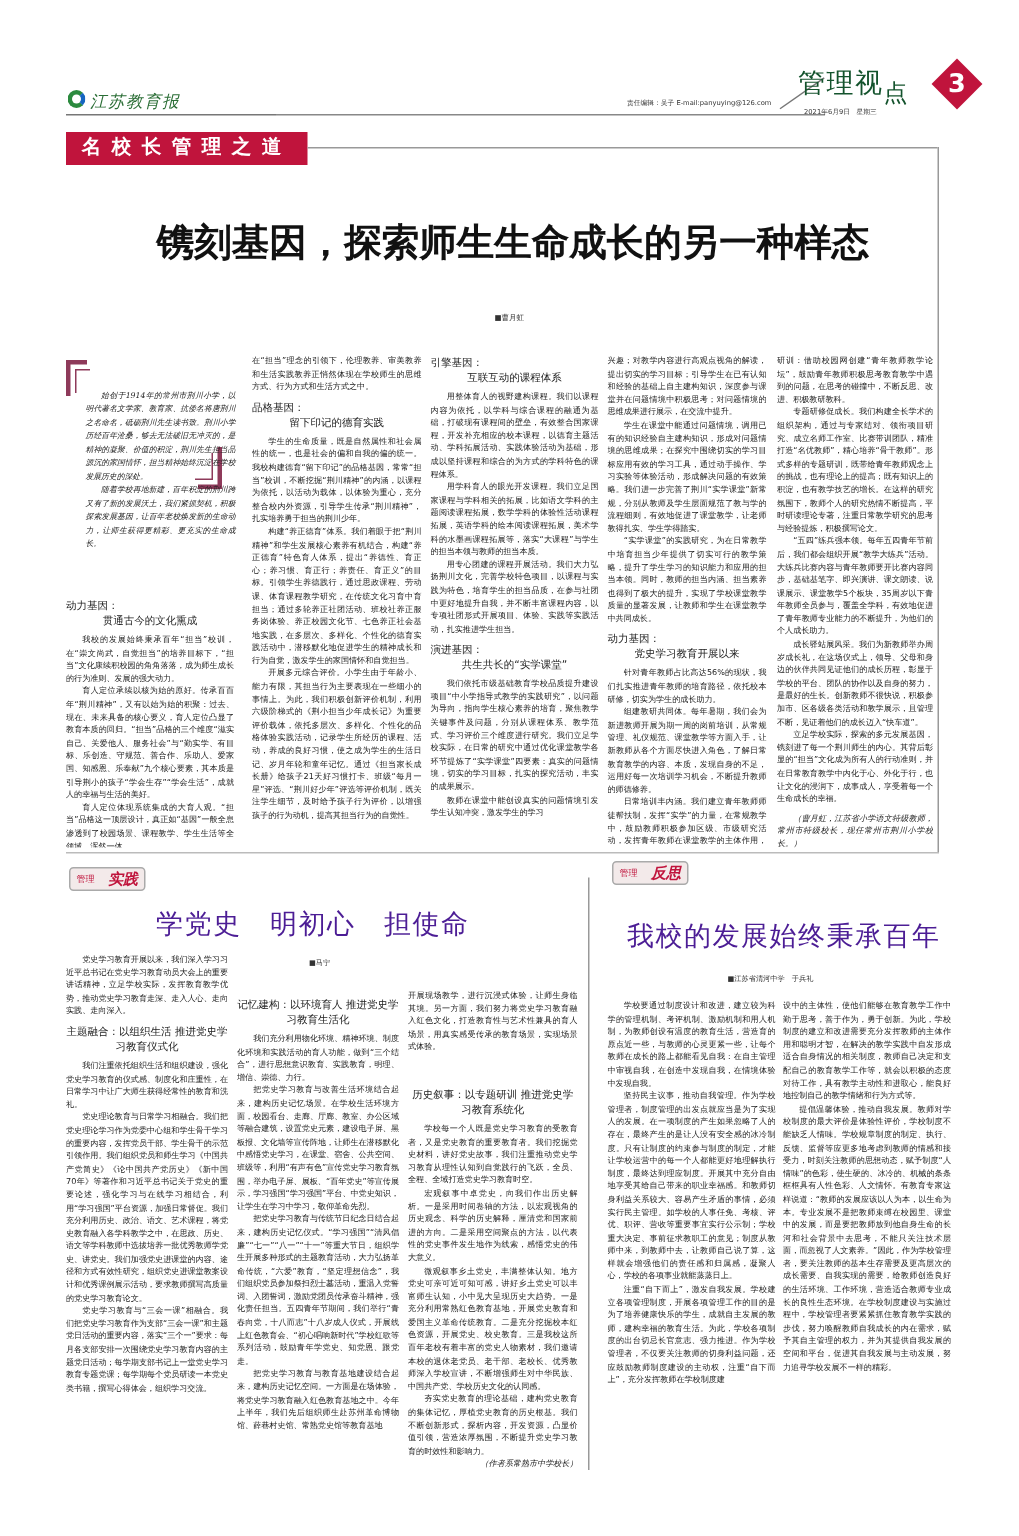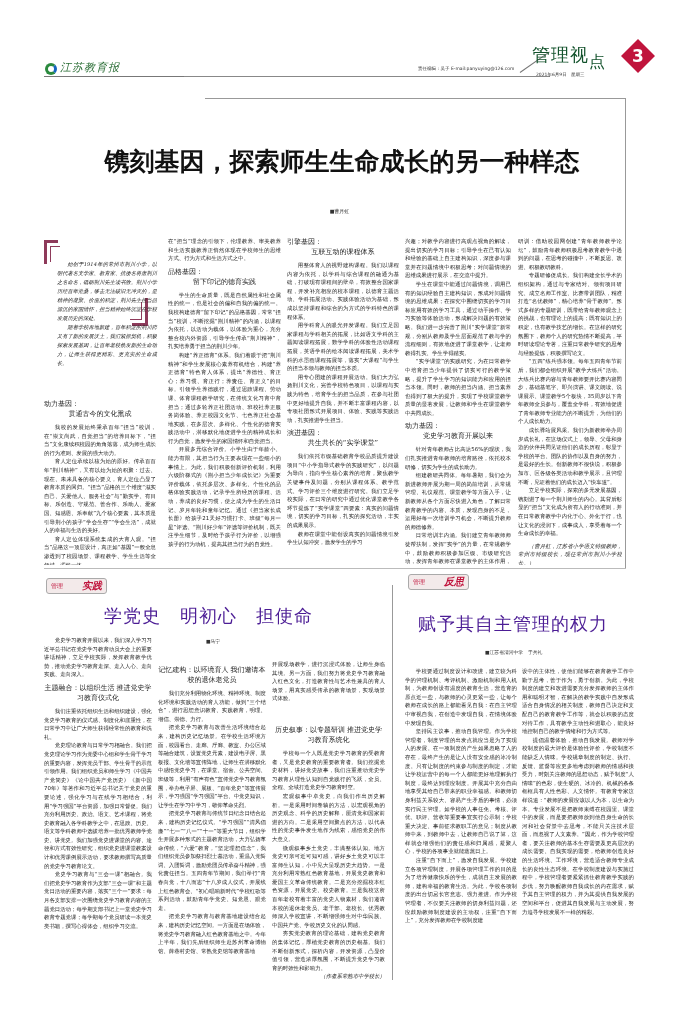--- a/index.html
+++ b/index.html
@@ -1,21 +1,21 @@
 <!DOCTYPE html>
 <html><head>
 <meta charset="utf-8">
 <style>
   * { box-sizing: border-box; margin: 0; padding: 0; }
   html, body { width: 679px; height: 1024px; background: #ffffff; overflow: hidden; }
   body { font-family: "DejaVu Sans", sans-serif; color: #1a1a1a; position: relative; }
 
   
   .masthead { position: absolute; left: 0; top: 0; width: 679px; height: 110px; }
-  .logo { position: absolute; left: 45px; top: 60px; display: flex; align-items: flex-end; gap: 3px; }
+  .logo { position: absolute; left: 45px; top: 60px; display: flex; align-items: flex-start; gap: 3px; }
   .logo-mark { width: 12px; height: 12px; border-radius: 50%; border: 3px solid #2b8a3e; border-right-color: #1565c0; }
   .logo-text { font-family: "DejaVu Serif", serif; font-size: 11px; color: #2b6e36; font-style: italic; letter-spacing: 1px; }
   .rule-top { position: absolute; left: 44px; top: 76px; width: 140px; height: 1px; background: #777; }
   .rule-top2 { position: absolute; left: 184px; top: 76px; width: 366px; height: 1px; background: #888; }
   .editor-line { position: absolute; left: 418px; top: 66px; font-size: 4.5px; color: #333; white-space: nowrap; }
   .date-line { position: absolute; left: 536px; top: 72px; font-size: 4.5px; color: #333; white-space: nowrap; }
   .section-title { position: absolute; left: 532px; top: 43px; font-size: 18px; color: #14532d; letter-spacing: 1px; }
   .section-title .small { font-size: 16px; position: relative; top: 6px; }
   .page-badge { position: absolute; left: 626px; top: 44px; width: 24px; height: 24px; background: #c0143c; transform: rotate(45deg); }
   .page-num { position: absolute; left: 626px; top: 44px; width: 24px; height: 24px; color: #fff; font-weight: bold; font-size: 17px; text-align: center; line-height: 24px; font-family: "DejaVu Sans", sans-serif; }
@@ -36,21 +36,21 @@
   .intro-bracket-tl { position: absolute; left: 0; top: 0; width: 14px; height: 24px; border-left: 3px solid #8e3a5a; border-top: 3px solid #8e3a5a; }
   .intro-bracket-tl2 { position: absolute; left: 6px; top: 6px; width: 10px; height: 16px; border-left: 1px solid #8e3a5a; border-top: 1px solid #8e3a5a; }
   .intro-bracket-br { position: absolute; left: 132px; top: 298px; width: 16px; height: 28px; border-right: 3px solid #8e3a5a; border-bottom: 3px solid #8e3a5a; }
   .intro-bracket-br2 { position: absolute; left: 130px; top: 302px; width: 12px; height: 18px; border-right: 1px solid #8e3a5a; border-bottom: 1px solid #8e3a5a; }
   .intro-text { position: absolute; left: 57px; top: 260px; width: 100px; font-family: "DejaVu Serif", serif; font-style: italic; font-size: 5.2px; line-height: 9px; color: #222; text-align: justify; }
   .intro-text p { text-indent: 2em; }
 
   .hr-mid { position: absolute; left: 44px; top: 568px; width: 582px; height: 1px; background: #bbb; }
 
   
-  .tag { position: absolute; height: 16px; border: 1px solid #aaa; border-radius: 3px; background: #f3eaea; display: flex; align-items: center; gap: 19px; padding: 0 4px; }
+  .tag { position: absolute; height: 16px; border: 1px solid #aaa; border-radius: 3px; background: #f3eaea; display: flex; align-items: center; gap: 9px; padding: 0 4px; }
   .tag-a { font-size: 6px; color: #c0143c; }
   .tag-b { font-size: 10px; color: #c0143c; font-style: italic; font-family: "DejaVu Serif", serif; font-weight: bold; }
   .b-head { position: absolute; font-size: 18px; color: #4c1d95; letter-spacing: 1px; white-space: nowrap; }
   .b-byline { position: absolute; font-size: 4.8px; color: #333; white-space: nowrap; }
   .vrule { position: absolute; left: 392px; top: 585px; width: 1px; height: 395px; background: #999; }
 </style>
 </head>
 <body>
 
 <div class="masthead">
@@ -63,20 +63,21 @@
   <div class="editor-line">责任编辑：吴子 E-mail:panyuying@126.com</div>
   <div class="slash-rule"></div>
   <div class="date-line">
     <span>2021年6月9日</span>&nbsp;&nbsp;&nbsp;<span>星期三</span>
   </div>
   <div class="section-title">
     <span>管理</span><span>视</span><span class="small">点</span>
   </div>
   <div class="page-badge"></div>
   <div class="page-num">3</div>
+  <div class="column-banner">名校长管理之道</div>
   <div class="banner-rule"></div>
 </div>
 
 <div class="top-article"></div>
 <h1 class="headline">镌刻基因，探索师生生命成长的另一种样态</h1>
 <div class="byline">■曹月虹</div>
 
 <div class="intro-box">
   <div class="intro-bracket-tl"></div>
   <div class="intro-bracket-tl2"></div>
@@ -148,21 +149,21 @@
 
 <div class="col" style="left:44px; top:636px; width:108px; height:325px;">
   <p>党史学习教育开展以来，我们深入学习习近平总书记在党史学习教育动员大会上的重要讲话精神，立足学校实际，发挥教育教学优势，推动党史学习教育走深、走入人心、走向实践、走向深入。</p>
   <div class="sub2" style="margin-top:4px">主题融合：以组织生活 推进党史学习教育仪式化</div>
   <p>我们注重依托组织生活和组织建设，强化党史学习教育的仪式感、制度化和庄重性，在日常学习中让广大师生获得经常性的教育和洗礼。</p>
   <p>党史理论教育与日常学习相融合。我们把党史理论学习作为党委中心组和学生骨干学习的重要内容，发挥党员干部、学生骨干的示范引领作用。我们组织党员和师生学习《中国共产党简史》《论中国共产党历史》《新中国70年》等著作和习近平总书记关于党史的重要论述，强化学习与在线学习相结合，利用“学习强国”平台资源，加强日常督促。我们充分利用历史、政治、语文、艺术课程，将党史教育融入各学科教学之中，在思政、历史、语文等学科教师中选拔培养一批优秀教师学党史、讲党史。我们加强党史进课堂的内容、途径和方式有效性研究，组织党史进课堂教案设计和优秀课例展示活动，要求教师撰写高质量的党史学习教育论文。</p>
   <p>党史学习教育与“三会一课”相融合。我们把党史学习教育作为支部“三会一课”和主题党日活动的重要内容，落实“三个一”要求：每月各支部安排一次围绕党史学习教育内容的主题党日活动；每学期支部书记上一堂党史学习教育专题党课；每学期每个党员研读一本党史类书籍，撰写心得体会，组织学习交流。</p>
 </div>
 
 <div class="col" style="left:158px; top:665px; width:108px; height:320px;">
-  <div class="sub2">记忆建构：以环境育人 我们邀请本校的退休老党员</div>
+  <div class="sub2">记忆建构：以环境育人 推进党史学习教育生活化</div>
   <p>我们充分利用物化环境、精神环境、制度化环境和实践活动的育人功能，做到“三个结合”，进行思想意识教育、实践教育，明理、增信、崇德、力行。</p>
   <p>把党史学习教育与改善生活环境结合起来，建构历史记忆场景。在学校生活环境方面，校园看台、走廊、厅廊、教室、办公区域等融合建筑，设置党史元素，建设电子屏、黑板报、文化墙等宣传阵地，让师生在潜移默化中感悟党史学习，在课堂、宿舍、公共空间、班级等，利用“有声有色”宣传党史学习教育氛围，举办电子屏、展板、“百年党史”等宣传展示，学习强国“学习强国”平台、中党史知识，让学生在学习中学习，敬仰革命先烈。</p>
   <p>把党史学习教育与传统节日纪念日结合起来，建构历史记忆仪式。“学习强国”“清风倡廉”“七一”“八一”“十一”等重大节日，组织学生开展多种形式的主题教育活动，大力弘扬革命传统，“六爱”教育，“坚定理想信念”，我们组织党员参加祭扫烈士墓活动，重温入党誓词、入团誓词，激励党团员传承奋斗精神，强化责任担当。五四青年节期间，我们举行“青春向党，十八而志”十八岁成人仪式，开展线上红色教育会、“初心唱响新时代”学校红歌等系列活动，鼓励青年学党史、知党恩、跟党走。</p>
   <p>把党史学习教育与教育基地建设结合起来，建构历史记忆空间。一方面是在场体验，将党史学习教育融入红色教育基地之中。今年上半年，我们先后组织师生赴苏州革命博物馆、薛巷村史馆、常熟党史馆等教育基地</p>
 </div>
 
 <div class="col" style="left:272px; top:660px; width:113px; height:325px;">
   <p style="text-indent:0">开展现场教学，进行沉浸式体验，让师生身临其境。另一方面，我们努力将党史学习教育融入红色文化，打造教育性与艺术性兼具的育人场景，用真实感受传承的教育场景，实现场景式体验。</p>
   <div class="sub2" style="margin-top:22px">历史叙事：以专题研训 推进党史学习教育系统化</div>
   <p>学校每一个人既是党史学习教育的受教育者，又是党史教育的重要教育者。我们挖掘党史材料，讲好党史故事，我们注重推动党史学习教育从理性认知到自觉践行的飞跃，全员、全程、全域打造党史学习教育时空。</p>
@@ -171,21 +172,21 @@
   <p>夯实党史教育的理论基础，建构党史教育的集体记忆，厚植党史教育的历史根基。我们不断创新形式，探析内容，开发资源，凸显价值引领，营造浓厚氛围，不断提升党史学习教育的时效性和影响力。</p>
   <p class="it" style="text-align:right">（作者系常熟市中学校长）</p>
 </div>
 
 <div class="vrule"></div>
 
 <div class="tag" style="left:408px; top:574px;">
   <span class="tag-a">管理</span>
   <span class="tag-b">反思</span>
 </div>
-<div class="b-head" style="left:418px; top:612px;">赋予其自主管理的权力</div>
+<div class="b-head" style="left:418px; top:612px;">我校的发展始终秉承百年</div>
 <div class="b-byline" style="left:485px; top:649px;">■江苏省清河中学　于兵礼</div>
 
 <div class="col" style="left:405px; top:667px; width:112px; height:318px;">
   <p>学校要通过制度设计和改进，建立较为科学的管理机制、考评机制、激励机制和用人机制，为教师创设有温度的教育生活，营造育的原点近一些，与教师的心灵更紧一些，让每个教师在成长的路上都能看见自我：在自主管理中审视自我，在创造中发现自我，在情境体验中发现自我。</p>
   <p>坚持民主议事，推动自我管理。作为学校管理者，制度管理的出发点就应当是为了实现人的发展。在一项制度的产生如果忽略了人的存在，最终产生的是让人没有安全感的冰冷制度。只有让制度的约束参与制度的制定，才能让学校运营中的每一个人都能更好地理解执行制度，最终达到理应制度。开展其中充分自由地享受其给自己带来的职业幸福感。和教师切身利益关系较大、容易产生矛盾的事情，必须实行民主管理。如学校的人事任免、考核、评优、职评、营收等重要事宜实行公示制；学校重大决定、事前征求教职工的意见；制度从教师中来，到教师中去，让教师自己说了算，这样就会增强他们的责任感和归属感，凝聚人心，学校的各项事业就能蒸蒸日上。</p>
   <p>注重“自下而上”，激发自我发展。学校建立各项管理制度，开展各项管理工作的目的是为了培养健康快乐的学生，成就自主发展的教师，建构幸福的教育生活。为此，学校各项制度的出台切忌长官意志、强力推进。作为学校管理者，不仅要关注教师的切身利益问题，还应鼓励教师制度建设的主动权，注重“自下而上”，充分发挥教师在学校制度建</p>
 </div>
 
 <div class="col" style="left:522px; top:667px; width:112px; height:318px;">
   <p style="text-indent:0">设中的主体性，使他们能够在教育教学工作中勤于思考，善于作为，勇于创新。为此，学校制度的建立和改进需要充分发挥教师的主体作用和聪明才智，在解决的教学实践中自发形成适合自身情况的相关制度，教师自己决定和支配自己的教育教学工作等，就会以积极的态度对待工作，具有教学主动性和进取心，能良好地控制自己的教学情绪和行为方式等。</p>

